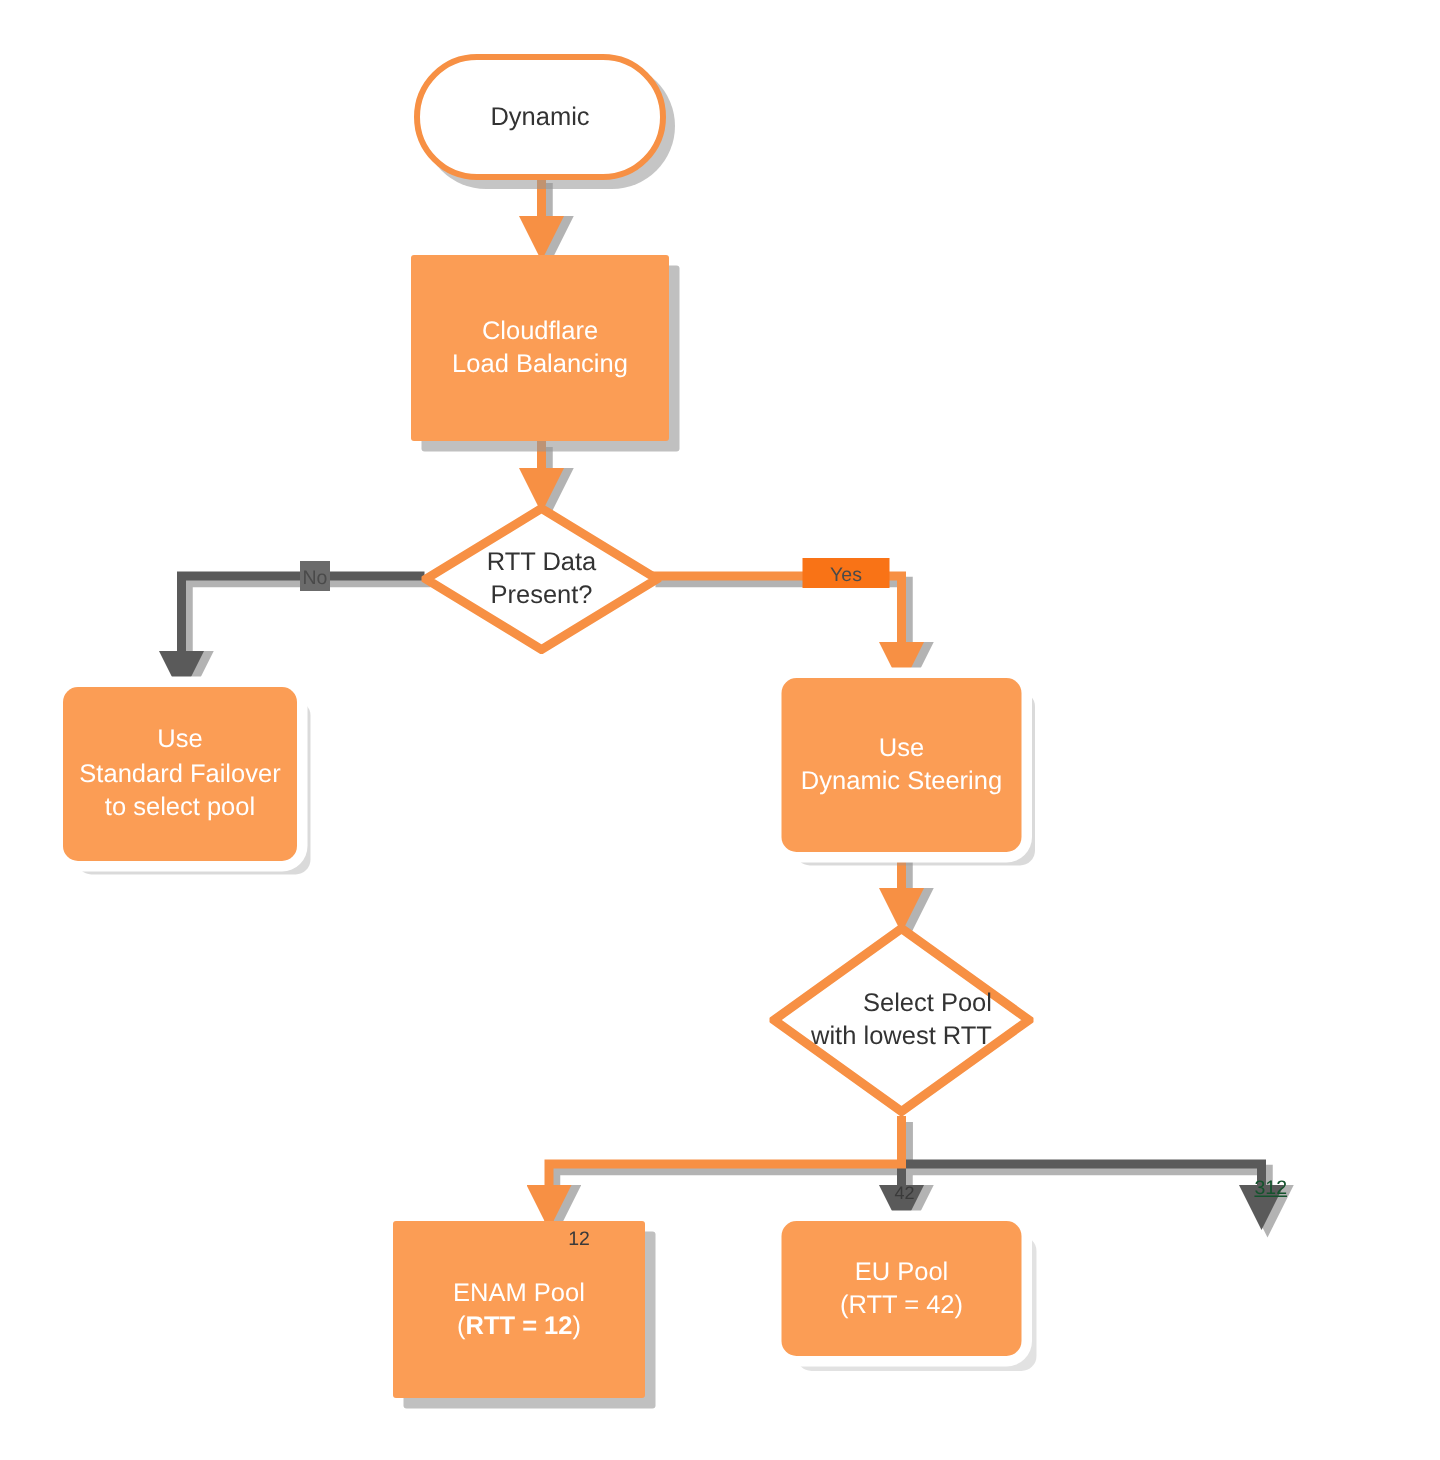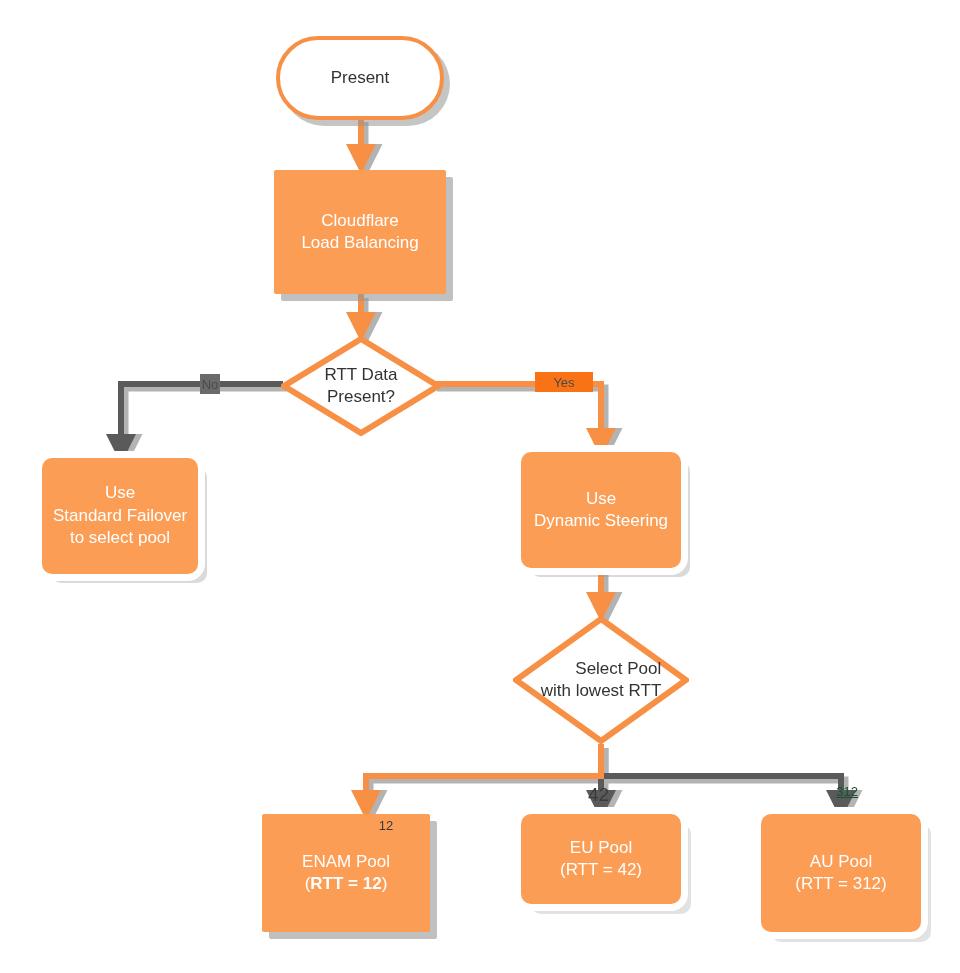--- a/index.html
+++ b/index.html
@@ -128,21 +128,21 @@
     <g stroke="#f79044" stroke-width="6" fill="none">
       <path d="M 361 118 L 361 168" marker-end="url(#arrow-active)"></path>
       <path d="M 361 294 L 361 336" marker-end="url(#arrow-active)"></path>
       <path d="M 433 384 L 601 384 L 601 452" marker-end="url(#arrow-active)"></path>
       <path d="M 601 568 L 601 616" marker-end="url(#arrow-active)"></path>
       <path d="M 601 744 L 601 776 L 366 776 L 366 814" marker-end="url(#arrow-active)"></path>
     </g>
   </svg>
 
   <div class="node n-stadium" style="left:276px; top:36px; width:168px; height:84px;">
-    <span class="label">Present</span>
+    <span class="label">Dynamic</span>
   </div>
 
   <div class="node n-decision" style="left:281px; top:336px; width:160px; height:100px;">
     <svg class="dia" viewBox="0 0 160 100" preserveAspectRatio="none">
       <polygon points="80,3 157,50 80,97 3,50" fill="#ffffff" stroke="#f79044" stroke-width="6"></polygon>
     </svg>
     <span class="label">RTT Data
 Present?</span>
   </div>
 
@@ -177,48 +177,42 @@
     </span>
   </div>
 
   <div class="node n-process rnd-plain" style="left:521px; top:814px; width:160px; height:90px;">
     <span>
       <span>EU Pool</span><br>
       <span>(</span><span>RTT = 42</span><span>)</span>
     </span>
   </div>
 
-  <div class="node n-process rnd-plain" style="left:761px; top:814px; width:160px; height:118px;">
-    <span>
-      <span>AU Pool</span><br>
-      <span>(</span><span>RTT = 312</span><span>)</span>
-    </span>
-  </div>
 
   <div style="position:absolute; left:200px; top:374px; width:20px; height:20px;
               background:#6b6b6b; color:#4a4a4a; font-size:13px; display:flex;
               align-items:center; justify-content:center; z-index:6;">
     <span>No</span>
   </div>
 
   <div style="position:absolute; left:487px; top:372px; width:58px; height:20px;
               background:#f97316; color:#4a4a4a; font-size:13px; display:flex;
               align-items:center; justify-content:center; z-index:6;margin-left:48px;">
     <span>Yes</span>
   </div>
 
   <div style="position:absolute; left:371px; top:816px; width:30px; height:18px;
               color:#3a3a3a; font-size:13px; display:flex; align-items:center;
               justify-content:center; z-index:6;text-align:right;">
     <span>12</span>
   </div>
 
   <div style="position:absolute; left:588px; top:786px; width:30px; height:18px;
-              color:#3a3a3a; font-size:19px; display:flex; align-items:center;
-              z-index:6;">
+              color:#3a3a3a; font-size:12px; display:flex; align-items:center;
+              justify-content:center; z-index:6;">
     <span>42</span>
   </div>
 
   <div style="position:absolute; left:826px; top:782px; width:32px; height:18px;
               color:#14532d; font-size:13px; display:flex; align-items:center;
               justify-content:flex-end; z-index:6;text-decoration:underline;">
     <span>312</span>
   </div>
 
 </div>

